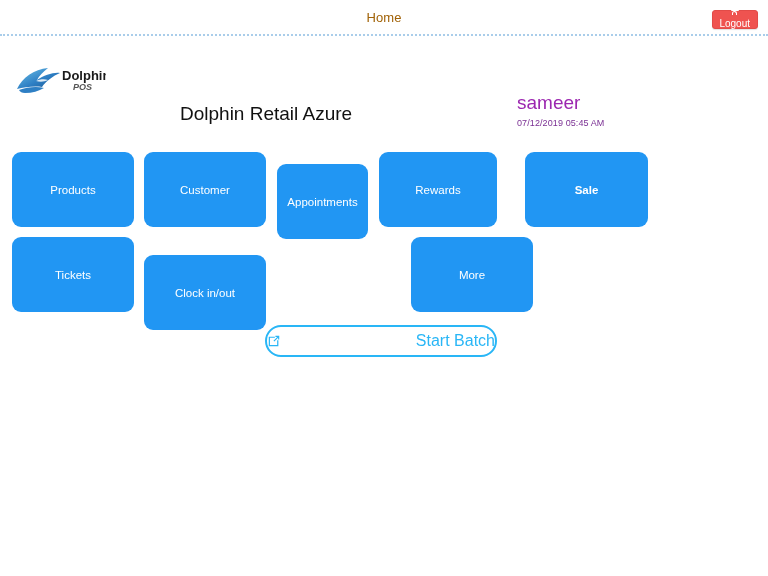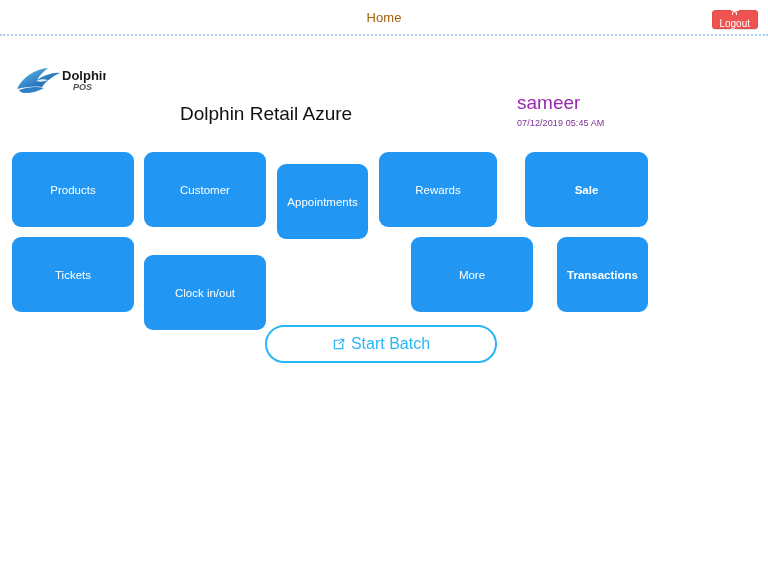--- a/index.html
+++ b/index.html
@@ -130,29 +130,29 @@
     user-select: none;
   }
   .tile.bold { font-weight: bold; font-size: 11.5px; }
 
   
   .start-batch {
     position: absolute;
     left: 265px;
     top: 325px;
     width: 232px;
-    height: 38px;
+    height: 32px;
     border: 2px solid #29b6f6;
     border-radius: 19px;
     background: #ffffff;
     color: #29b6f6;
     font-size: 16px;
     display: flex;
     align-items: center;
-    justify-content: center;
+    justify-content: space-between;
     gap: 5px;
     cursor: pointer;
   }
   .ext-icon {
     width: 14px; height: 14px;
     position: relative;
     display:inline-block;
   }
 </style>
 </head>
@@ -211,23 +211,20 @@
     </div>
     <div class="tile" style="left: 12px; top: 237px; width: 122px; height: 75px;">
       <span>Tickets</span>
     </div>
     <div class="tile" style="left: 144px; top: 237px; width: 122px; height: 75px; margin-top: 18px;">
       <span>Clock in/out</span>
     </div>
     <div class="tile" style="left: 411px; top: 237px; width: 122px; height: 75px;">
       <span>More</span>
     </div>
-    <div class="tile bold" style="left: 557px; top: 237px; width: 91px; height: 75px;">
-      <span>Transactions</span>
-    </div>
   </div>
 
 <div class="start-batch">
   <span class="ext-icon">
     <svg width="14" height="14" viewBox="0 0 16 16">
       <path d="M2 3 H9 V4.4 H3.4 V12.6 H11.6 V7 H13 V14 H2 Z" fill="#29b6f6"></path>
       <path d="M9.6 2 H14 V6.4 H12.7 V4.3 L8.4 8.6 L7.4 7.6 L11.7 3.3 H9.6 Z" fill="#29b6f6"></path>
     </svg>
   </span>
   <span>Start Batch</span>

